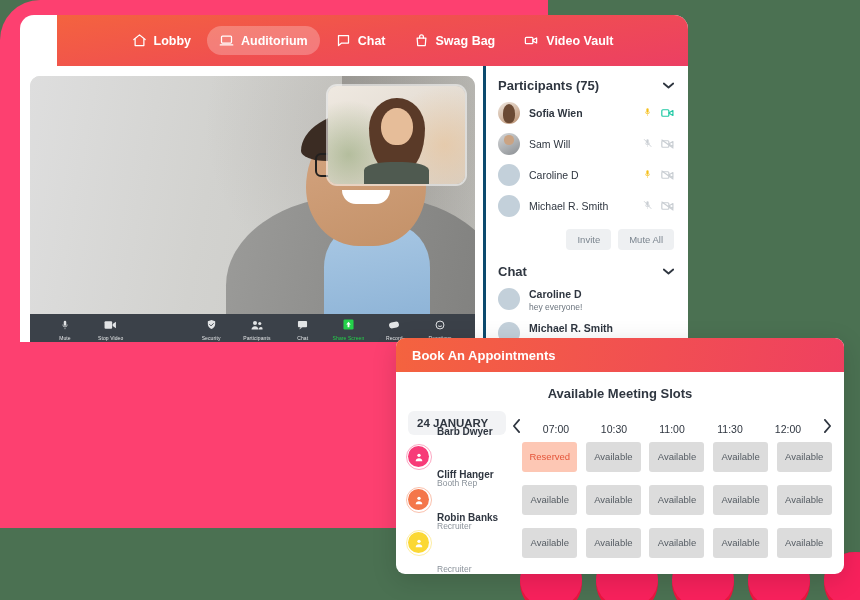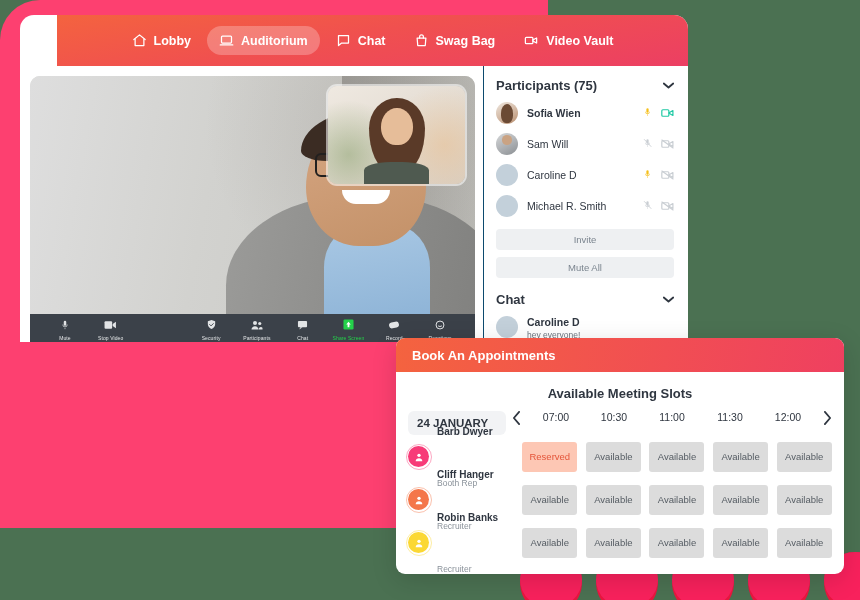--- a/index.html
+++ b/index.html
@@ -196,21 +196,21 @@
   }
   .vb { display: flex; flex-direction: column; align-items: center; gap: 1px; cursor: pointer; width: 52px; }
   .vb .lbl { font-size: 5px; color: #e2e4e6; letter-spacing: .1px; }
   .vb.green .lbl { color: #24d14a; }
   .vb-spacer { width: 62px; }
 
   
   .sidebar {
     width: 205px;
     background: #ffffff;
-    border-left: 1px solid #0c4a6e;
+    border-left: 3px solid #0c4a6e;
     padding: 12px 14px 0 12px;
     overflow: hidden;
   }
   .panel-head {
     display: flex; align-items: center; justify-content: space-between;
     margin-bottom: 9px;
   }
   .panel-title { font-size: 13px; font-weight: bold; color: #2f3640; }
   .chev { color: #2f3640; font-size: 10px; cursor: pointer; }
   .prow {
@@ -221,21 +221,21 @@
     width: 22px; height: 22px; border-radius: 50%;
     background: #c3d0da; flex: 0 0 auto; overflow: hidden; position: relative;
   }
   .pav.img1 { background: linear-gradient(150deg,#efe7df,#b98f6f); }
   .pav.img1::after { content:""; position:absolute; left:22%; top:8%; width:56%; height:88%; background:#6b4a34; border-radius:50% 50% 40% 40%; }
   .pav.img2 { background: linear-gradient(150deg,#d6d8da,#8b8f93); }
   .pav.img2::after { content:""; position:absolute; left:26%; top:10%; width:48%; height:44%; background:#caa383; border-radius:50%; }
   .pname { flex: 1; font-size: 10.5px; color: #2f3640; }
   .pname.b { font-weight: bold; }
   .picons { display: flex; gap: 9px; align-items: center; }
-  .btns { display: flex; justify-content: flex-end; gap: 7px; margin: 12px 0 14px 0; flex-direction: column; }
+  .btns { display: flex; justify-content: flex-end; gap: 7px; margin: 12px 0 14px 0; }
   .sbtn {
     font-size: 9.5px; color: #7b858f;
     background: #eef0f2; border: none; border-radius: 4px;
     padding: 5px 11px; cursor: pointer;
     font-family: "Liberation Sans", sans-serif;
   }
   .chat-msg { display: flex; gap: 9px; margin-bottom: 10px; }
   .cm-body { display: flex; flex-direction: column; gap: 2px; }
   .cm-name { font-size: 10.5px; font-weight: bold; color: #2f3640; }
   .cm-text { font-size: 8.5px; color: #6b747e; }
@@ -256,21 +256,21 @@
     display: flex; align-items: center;
     padding-left: 16px;
     color: #fff; font-size: 13px; font-weight: bold;
   }
   .book-sub {
     text-align: center;
     font-size: 13px; font-weight: bold; color: #2f3640;
     padding: 14px 0 10px 0;
   }
   .slot-head {
-    display: flex; align-items: flex-start;
+    display: flex; align-items: flex-end;
     padding: 0 8px 0 12px;
     gap: 2px;
   }
   .date-chip {
     background: #f2f3f5;
     border-radius: 6px;
     font-size: 11.5px; font-weight: bold; color: #2f3640;
     padding: 6px 9px;
     width: 98px;
     cursor: pointer;

